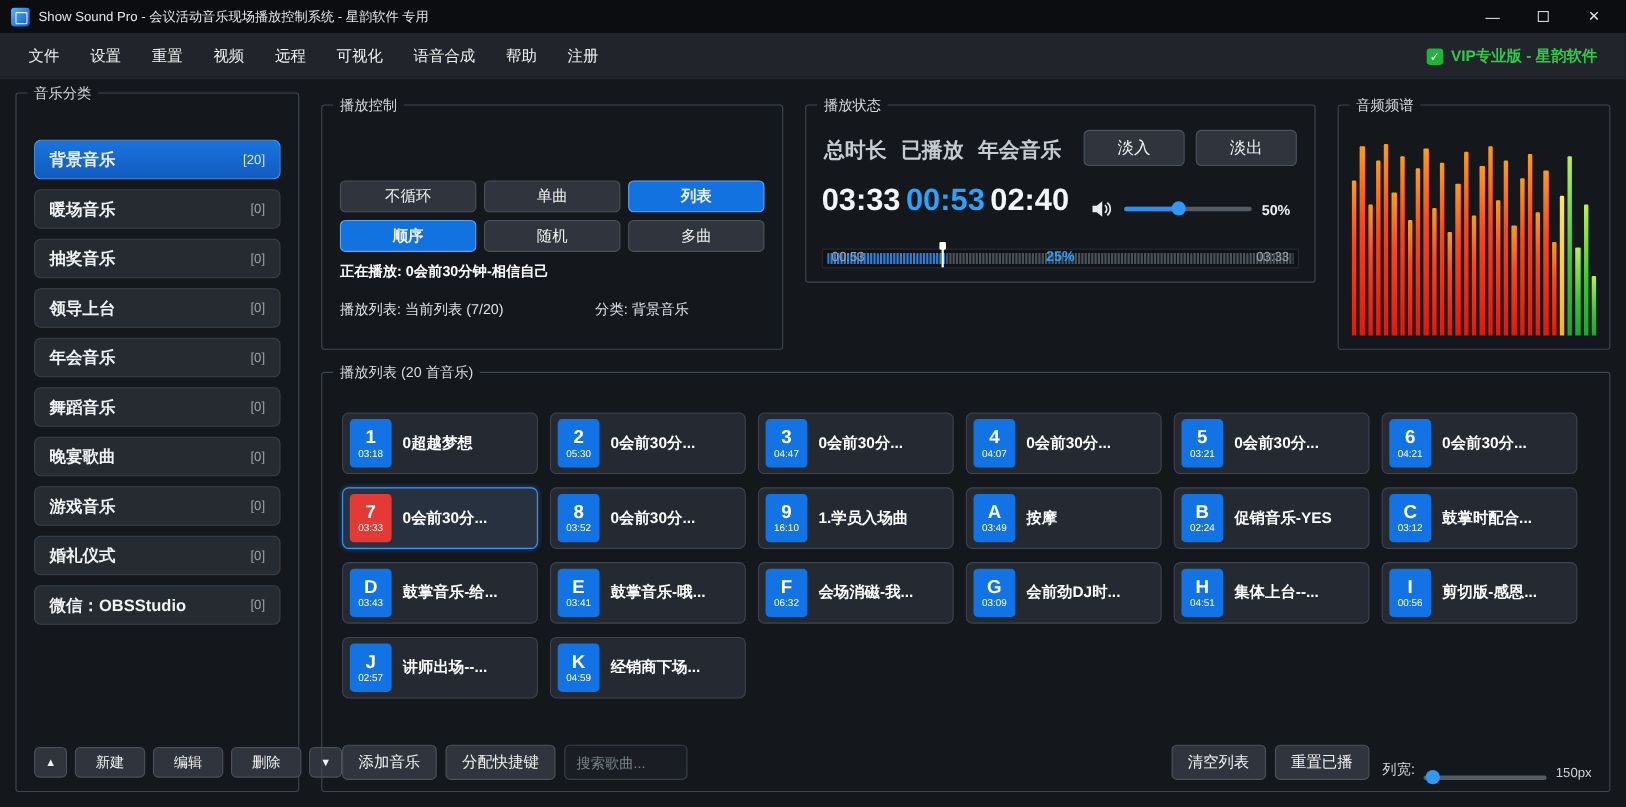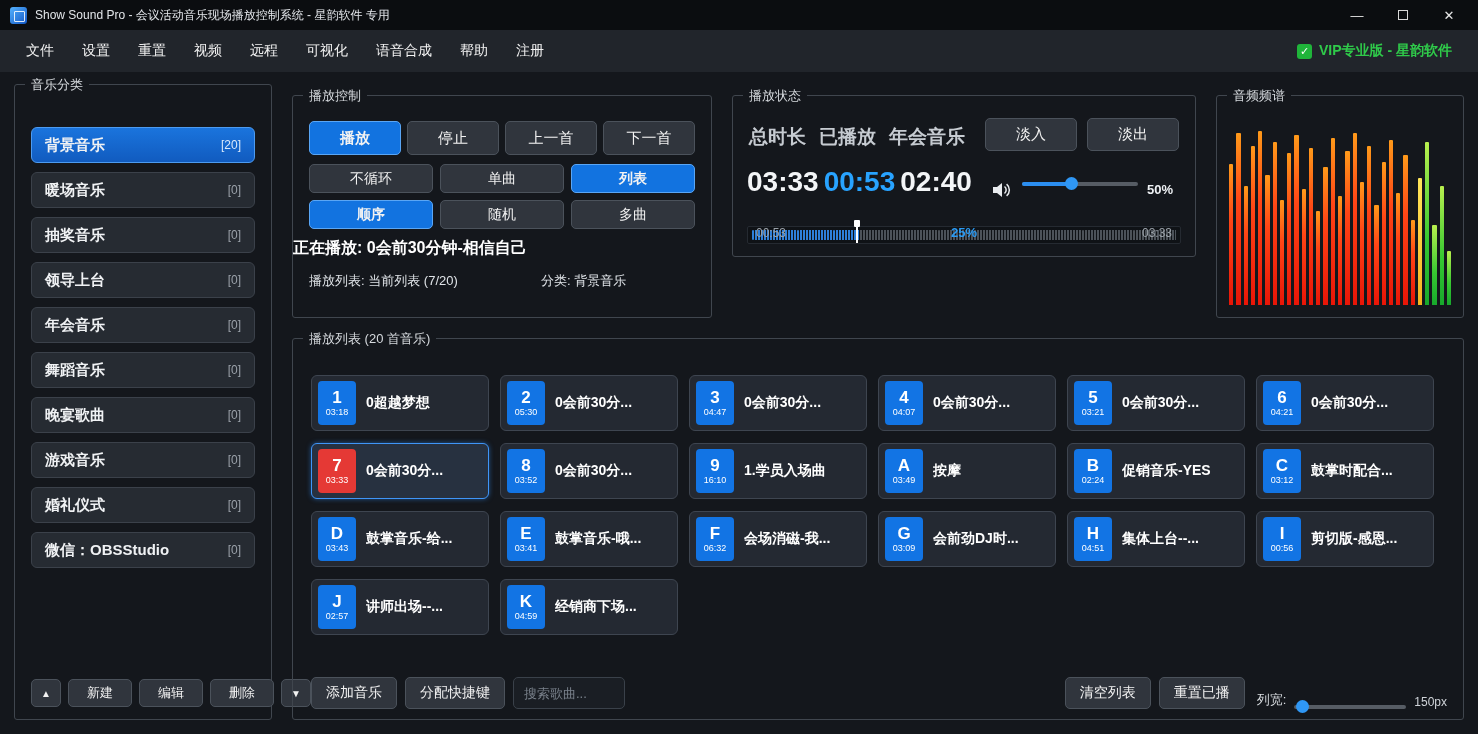--- a/index.html
+++ b/index.html
@@ -39,32 +39,32 @@
 .cat-footer .btn{height:28px;width:64px;font-size:13px}
 .cat-footer .btn.arrow{width:30px;font-size:10px}
 
 
 #panel-control{left:292px;top:95px;width:420px;height:223px}
 .ctl-row1{position:absolute;left:16px;top:25px;display:flex;gap:6px}
 .ctl-row1 .btn{width:92px;height:34px;font-size:15px}
 .ctl-row2{position:absolute;left:16px;top:68px;display:flex;gap:7px}
 .ctl-row3{position:absolute;left:16px;top:104px;display:flex;gap:7px}
 .ctl-row2 .btn,.ctl-row3 .btn{width:124px;height:29px;font-size:14px}
-.now-playing{position:absolute;left:0;top:142px;font-size:16px;font-weight:bold;color:#ffffff;white-space:nowrap}
+.now-playing{position:absolute;left:16px;top:142px;font-size:13px;font-weight:bold;color:#ffffff;white-space:nowrap}
 .ctl-info{position:absolute;left:16px;top:176px;font-size:13px;color:#dfe3e7;white-space:nowrap}
 .ctl-info .info2{position:absolute;left:232px;top:0}
 
 
 #panel-status{left:732px;top:95px;width:464px;height:162px}
 .st-labels{position:absolute;left:16px;top:28px;display:flex;gap:13px;font-size:19px;font-weight:bold;color:#c6cbd1;white-space:nowrap}
 .fade-in{position:absolute;right:118px;top:22px;width:92px;height:33px;font-size:15px}
 .fade-out{position:absolute;right:16px;top:22px;width:92px;height:33px;font-size:15px}
 .st-times{position:absolute;left:14px;top:70px;display:flex;gap:5px;font-size:28px;font-weight:bold;color:#f3f5f7;white-space:nowrap}
 .st-times .elapsed{color:#28a3ff}
-.vol-group{position:absolute;left:260px;top:86px;display:flex;gap:9px}
+.vol-group{position:absolute;left:260px;top:86px;display:flex;align-items:center;gap:9px}
 .vol-track{position:relative;width:116px;height:4px;background:#565c64;border-radius:2px}
 .vol-fill{position:absolute;left:0;top:0;height:4px;background:#2b8ef0;border-radius:2px}
 .vol-handle{position:absolute;top:-5px;width:13px;height:13px;border-radius:50%;background:#2f97f5;margin-left:-6px}
 .vol-label{font-size:13px;color:#eef1f4;font-weight:bold}
 .waveform{position:absolute;left:14px;right:14px;top:130px;bottom:12px;background:#0f1216;border:1px solid #252a31;border-radius:2px}
 .wf-bars{position:absolute;left:4px;right:4px;top:3px;bottom:3px;display:flex;align-items:center;gap:1px;overflow:hidden}
 .wf-bar{width:2px;flex:none;border-radius:1px}
 .wf-played{background:#2e7fd9}
 .wf-rest{background:#4c5259}
 .playhead{position:absolute;top:-7px;bottom:0;width:2px;background:#ffffff;z-index:3}
@@ -183,26 +183,20 @@
       <div class="btn arrow">▲</div>
       <div class="btn">新建</div>
       <div class="btn">编辑</div>
       <div class="btn">删除</div>
       <div class="btn arrow">▼</div>
     </div>
 </div>
 
 <div class="panel" id="panel-control">
   <span class="panel-legend">播放控制</span>
-  <div class="ctl-row1">
-      <div class="btn blue">播放</div>
-      <div class="btn">停止</div>
-      <div class="btn">上一首</div>
-      <div class="btn">下一首</div>
-    </div>
   <div class="ctl-row2">
       <div class="btn">不循环</div>
       <div class="btn">单曲</div>
       <div class="btn blue">列表</div>
     </div>
   <div class="ctl-row3">
       <div class="btn blue">顺序</div>
       <div class="btn">随机</div>
       <div class="btn">多曲</div>
     </div>

